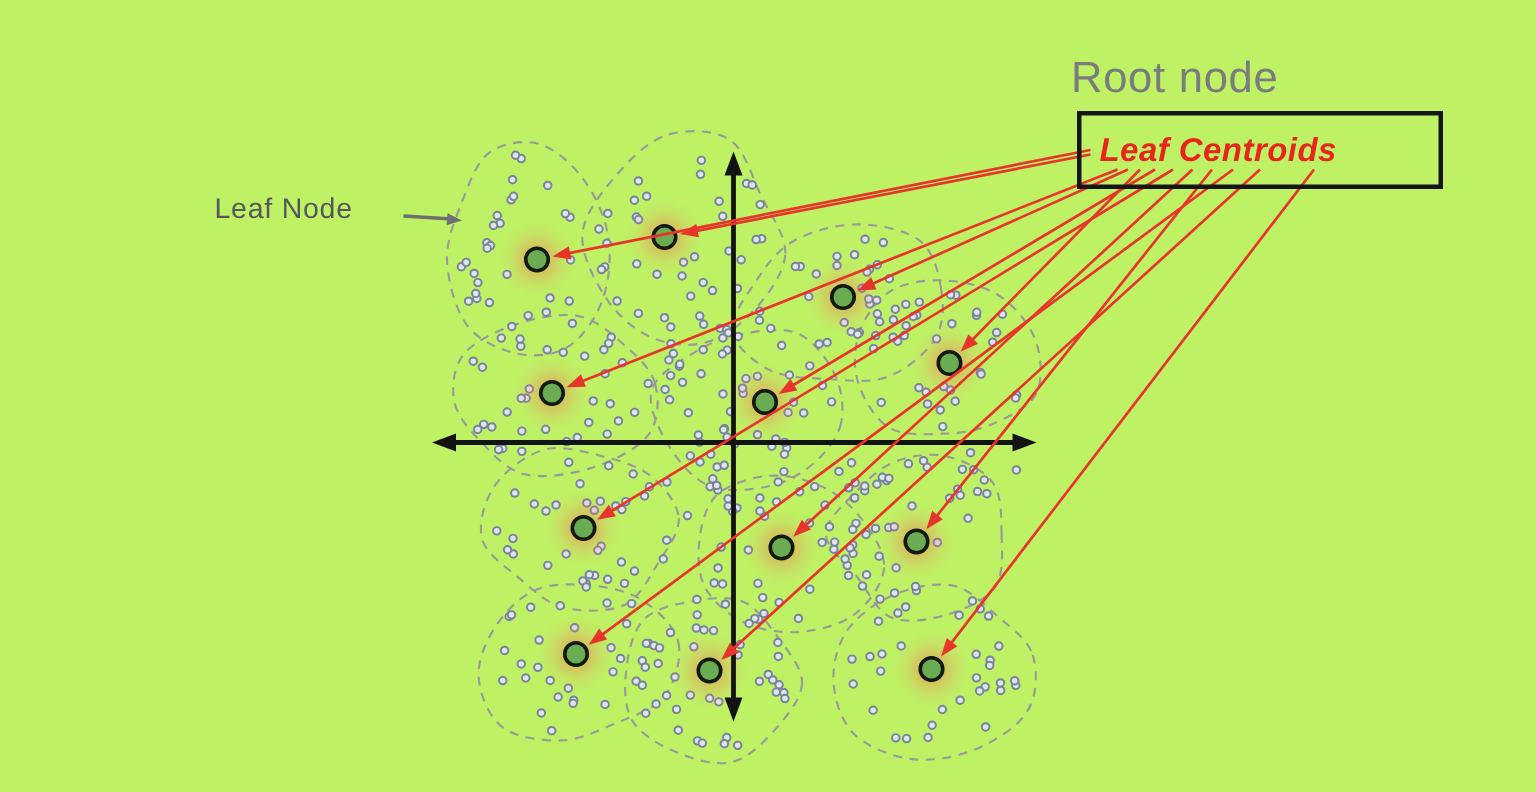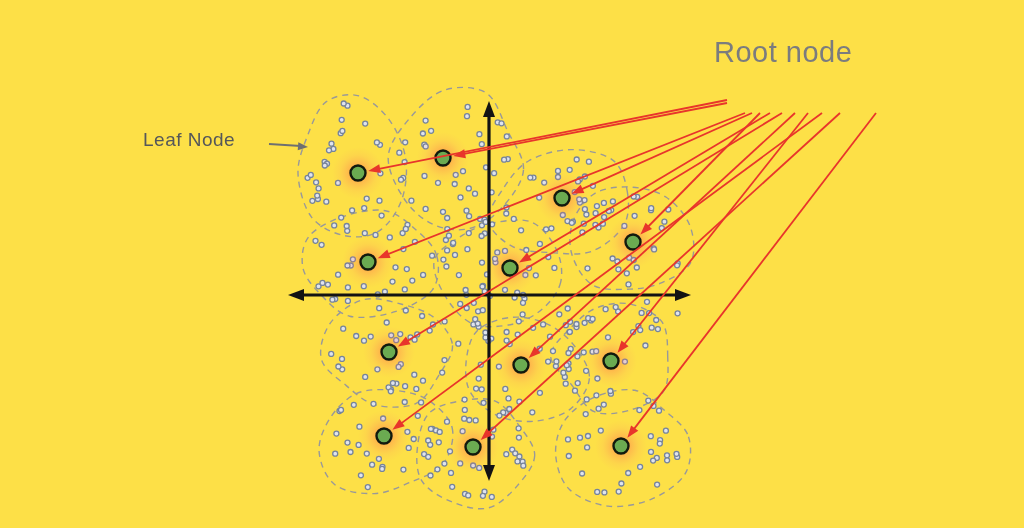--- a/index.html
+++ b/index.html
@@ -1,16 +1,16 @@
 <!DOCTYPE html>
 <html><head>
 <meta charset="utf-8">
 <style>
   html,body{margin:0;padding:0;background:#ffffff;}
-  #stage{position:relative;width:1024px;height:528px;background:#fde047;overflow:hidden;
+  #stage{position:relative;width:1024px;height:528px;background:#bef264;overflow:hidden;
          font-family:"Liberation Sans",sans-serif;}
   #diagram-svg{position:absolute;left:0;top:0;}
   .abs{position:absolute;}
   #root-node-label{left:714px;top:36px;font-size:29px;color:#7b7c7e;letter-spacing:0.5px;}
   #leaf-centroids-box{left:718px;top:74px;width:238px;height:46px;border:3px solid #161616;background:transparent;}
   #leaf-centroids-label{padding-left:12px;line-height:46px;font-size:22px;font-weight:bold;font-style:italic;color:#e8251c;letter-spacing:0.3px;}
   #leaf-node-label{left:143px;top:129px;font-size:19px;color:#55575a;letter-spacing:0.5px;}
 </style>
 </head>
 <body>
@@ -522,15 +522,18 @@
       <line x1="840" y1="113" x2="485.9" y2="435.2" stroke="#e8352b" stroke-width="1.8"></line>
       <polygon points="480.7655398531164,439.93272394839 486.61160994884517,428.52774852378576 492.66927513593953,435.1839255407427" fill="#e8352b"></polygon>
       <line x1="876" y1="113" x2="631.6" y2="432.1" stroke="#e8352b" stroke-width="1.8"></line>
       <polygon points="627.3838000757657,437.66350813635296 631.1067893636492,425.4001745454282 638.2523538182039,430.87200318179885" fill="#e8352b"></polygon>
       <line x1="269" y1="144" x2="301" y2="146" stroke="#6e6f71" stroke-width="2.2"></line>
       <polygon points="308,147 297.7226691494452,150.22125295315894 298.33624114052316,142.2448170691463" fill="#6e6f71"></polygon>
     </svg>
 
   <div class="abs" id="root-node-label">Root node</div>
 
+  <div class="abs" id="leaf-centroids-box">
+    <div id="leaf-centroids-label">Leaf Centroids</div>
+  </div>
 
   <div class="abs" id="leaf-node-label">Leaf Node</div>
 </div>
 
 </body></html>

